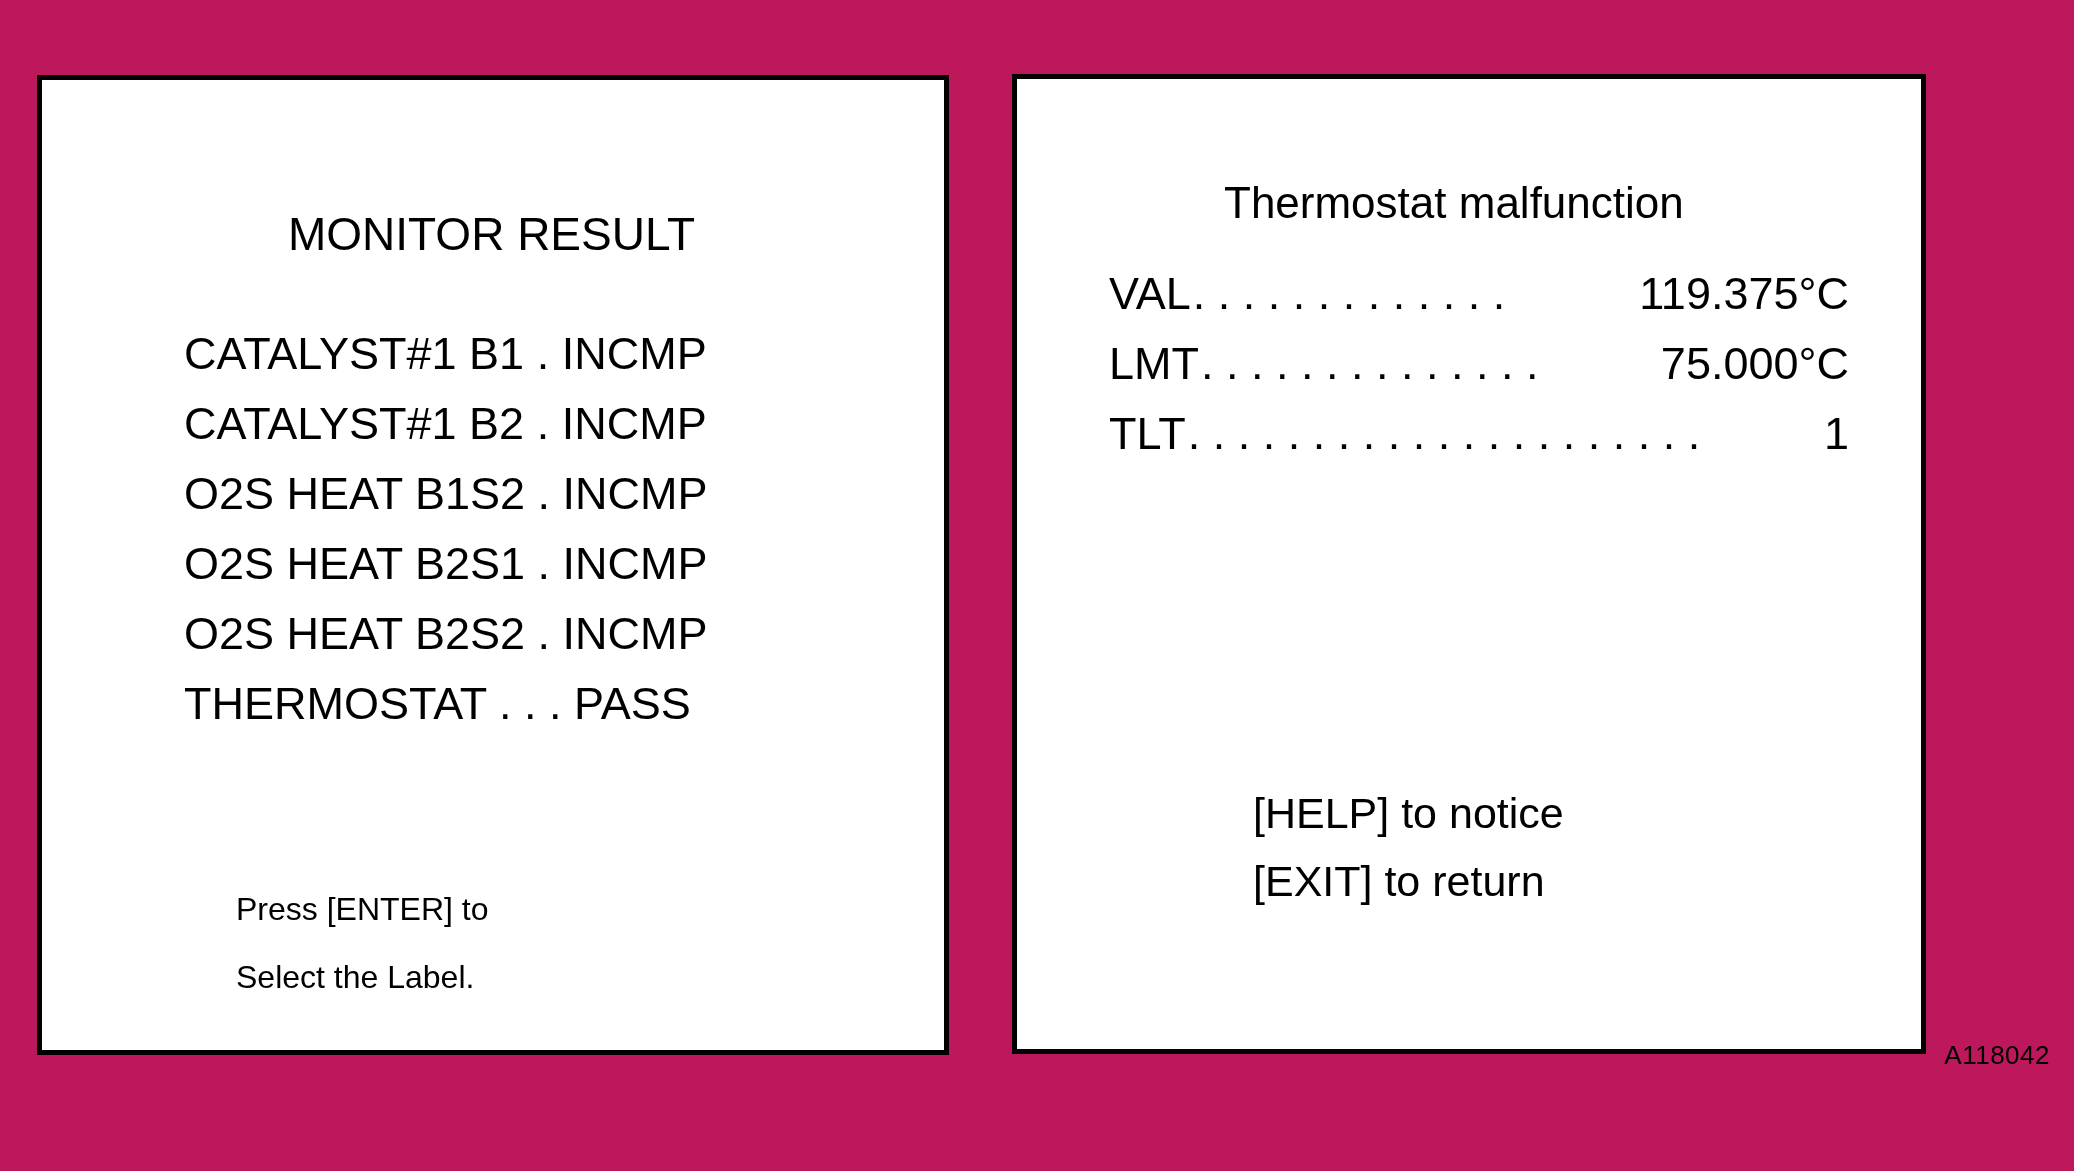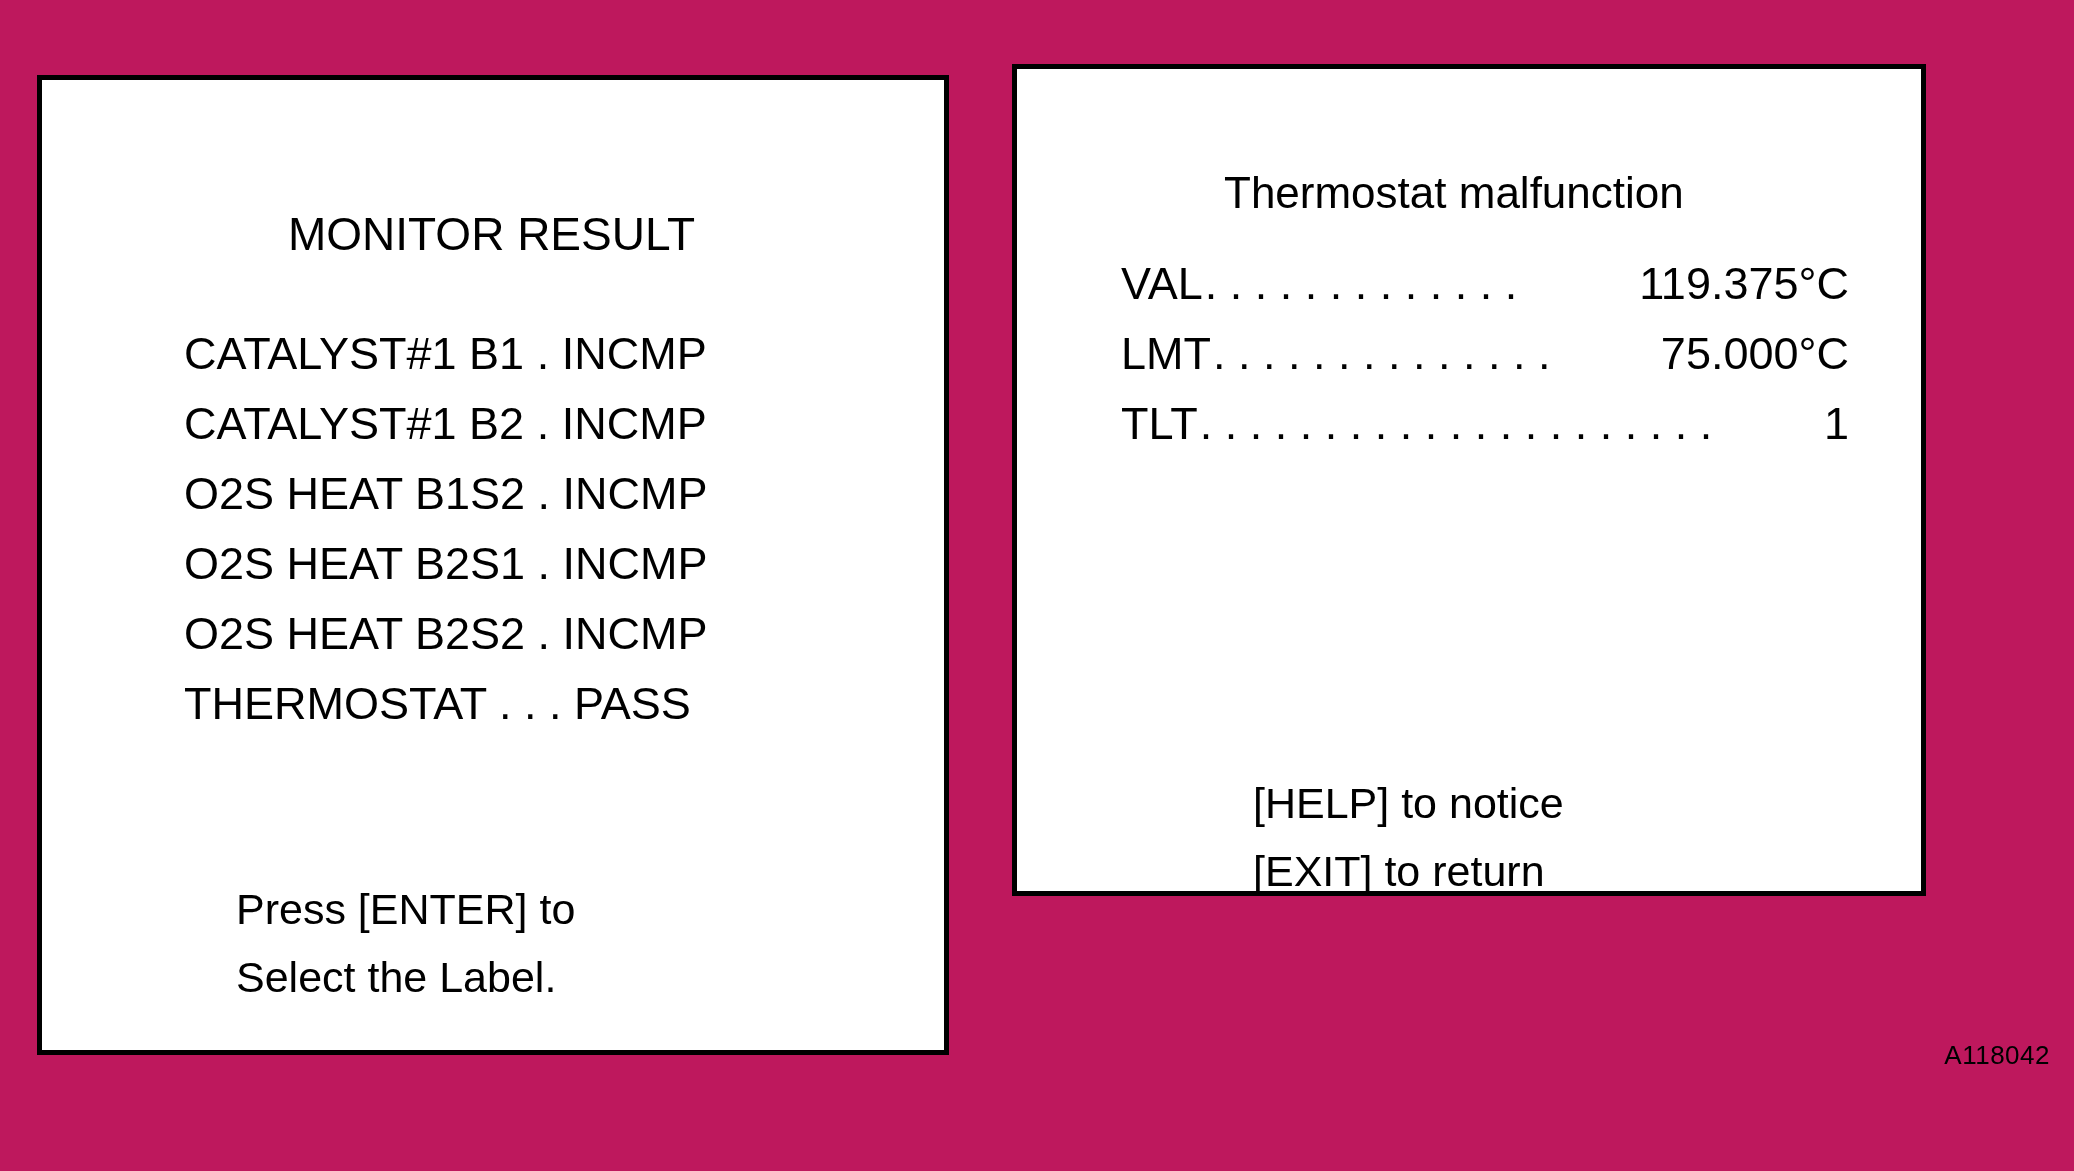--- a/index.html
+++ b/index.html
@@ -28,23 +28,23 @@
     background: #ffffff;
   }
   #panel-left {
     left: 37px;
     top: 75px;
     width: 912px;
     height: 980px;
   }
   #panel-right {
     left: 1012px;
-    top: 64px;
+    top: 74px;
     width: 914px;
-    height: 832px;
+    height: 980px;
     padding-left: 14px;
   }
 
   
   .txt {
     position: absolute;
     white-space: pre;
     font-weight: 400;
     letter-spacing: 0px;
     color: #000000;
@@ -69,21 +69,21 @@
     line-height: 70px;
     white-space: pre;
   }
   .left-footer {
     position: absolute;
     left: 194px;
     top: 795px;
     width: 620px;
   }
   .left-footer .foot-line {
-    font-size: 43px;
+    font-size: 32px;
     height: 68px;
     line-height: 68px;
     white-space: pre;
   }
 
   
   .fault-title {
     font-size: 44px;
     left: 207px;
     top: 102px;
@@ -94,21 +94,20 @@
     top: 180px;
     width: 740px;
   }
   .param-row {
     font-size: 45px;
     height: 70px;
     line-height: 70px;
     display: flex;
     align-items: baseline;
     white-space: pre;
-    margin-left: 12px;
   }
   .param-key { flex: 0 0 auto; }
   .param-dots {
     flex: 1 1 auto;
     overflow: hidden;
     white-space: nowrap;
     text-align: left;
     padding: 0 2px;
   }
   .param-val { flex: 0 0 auto; }

